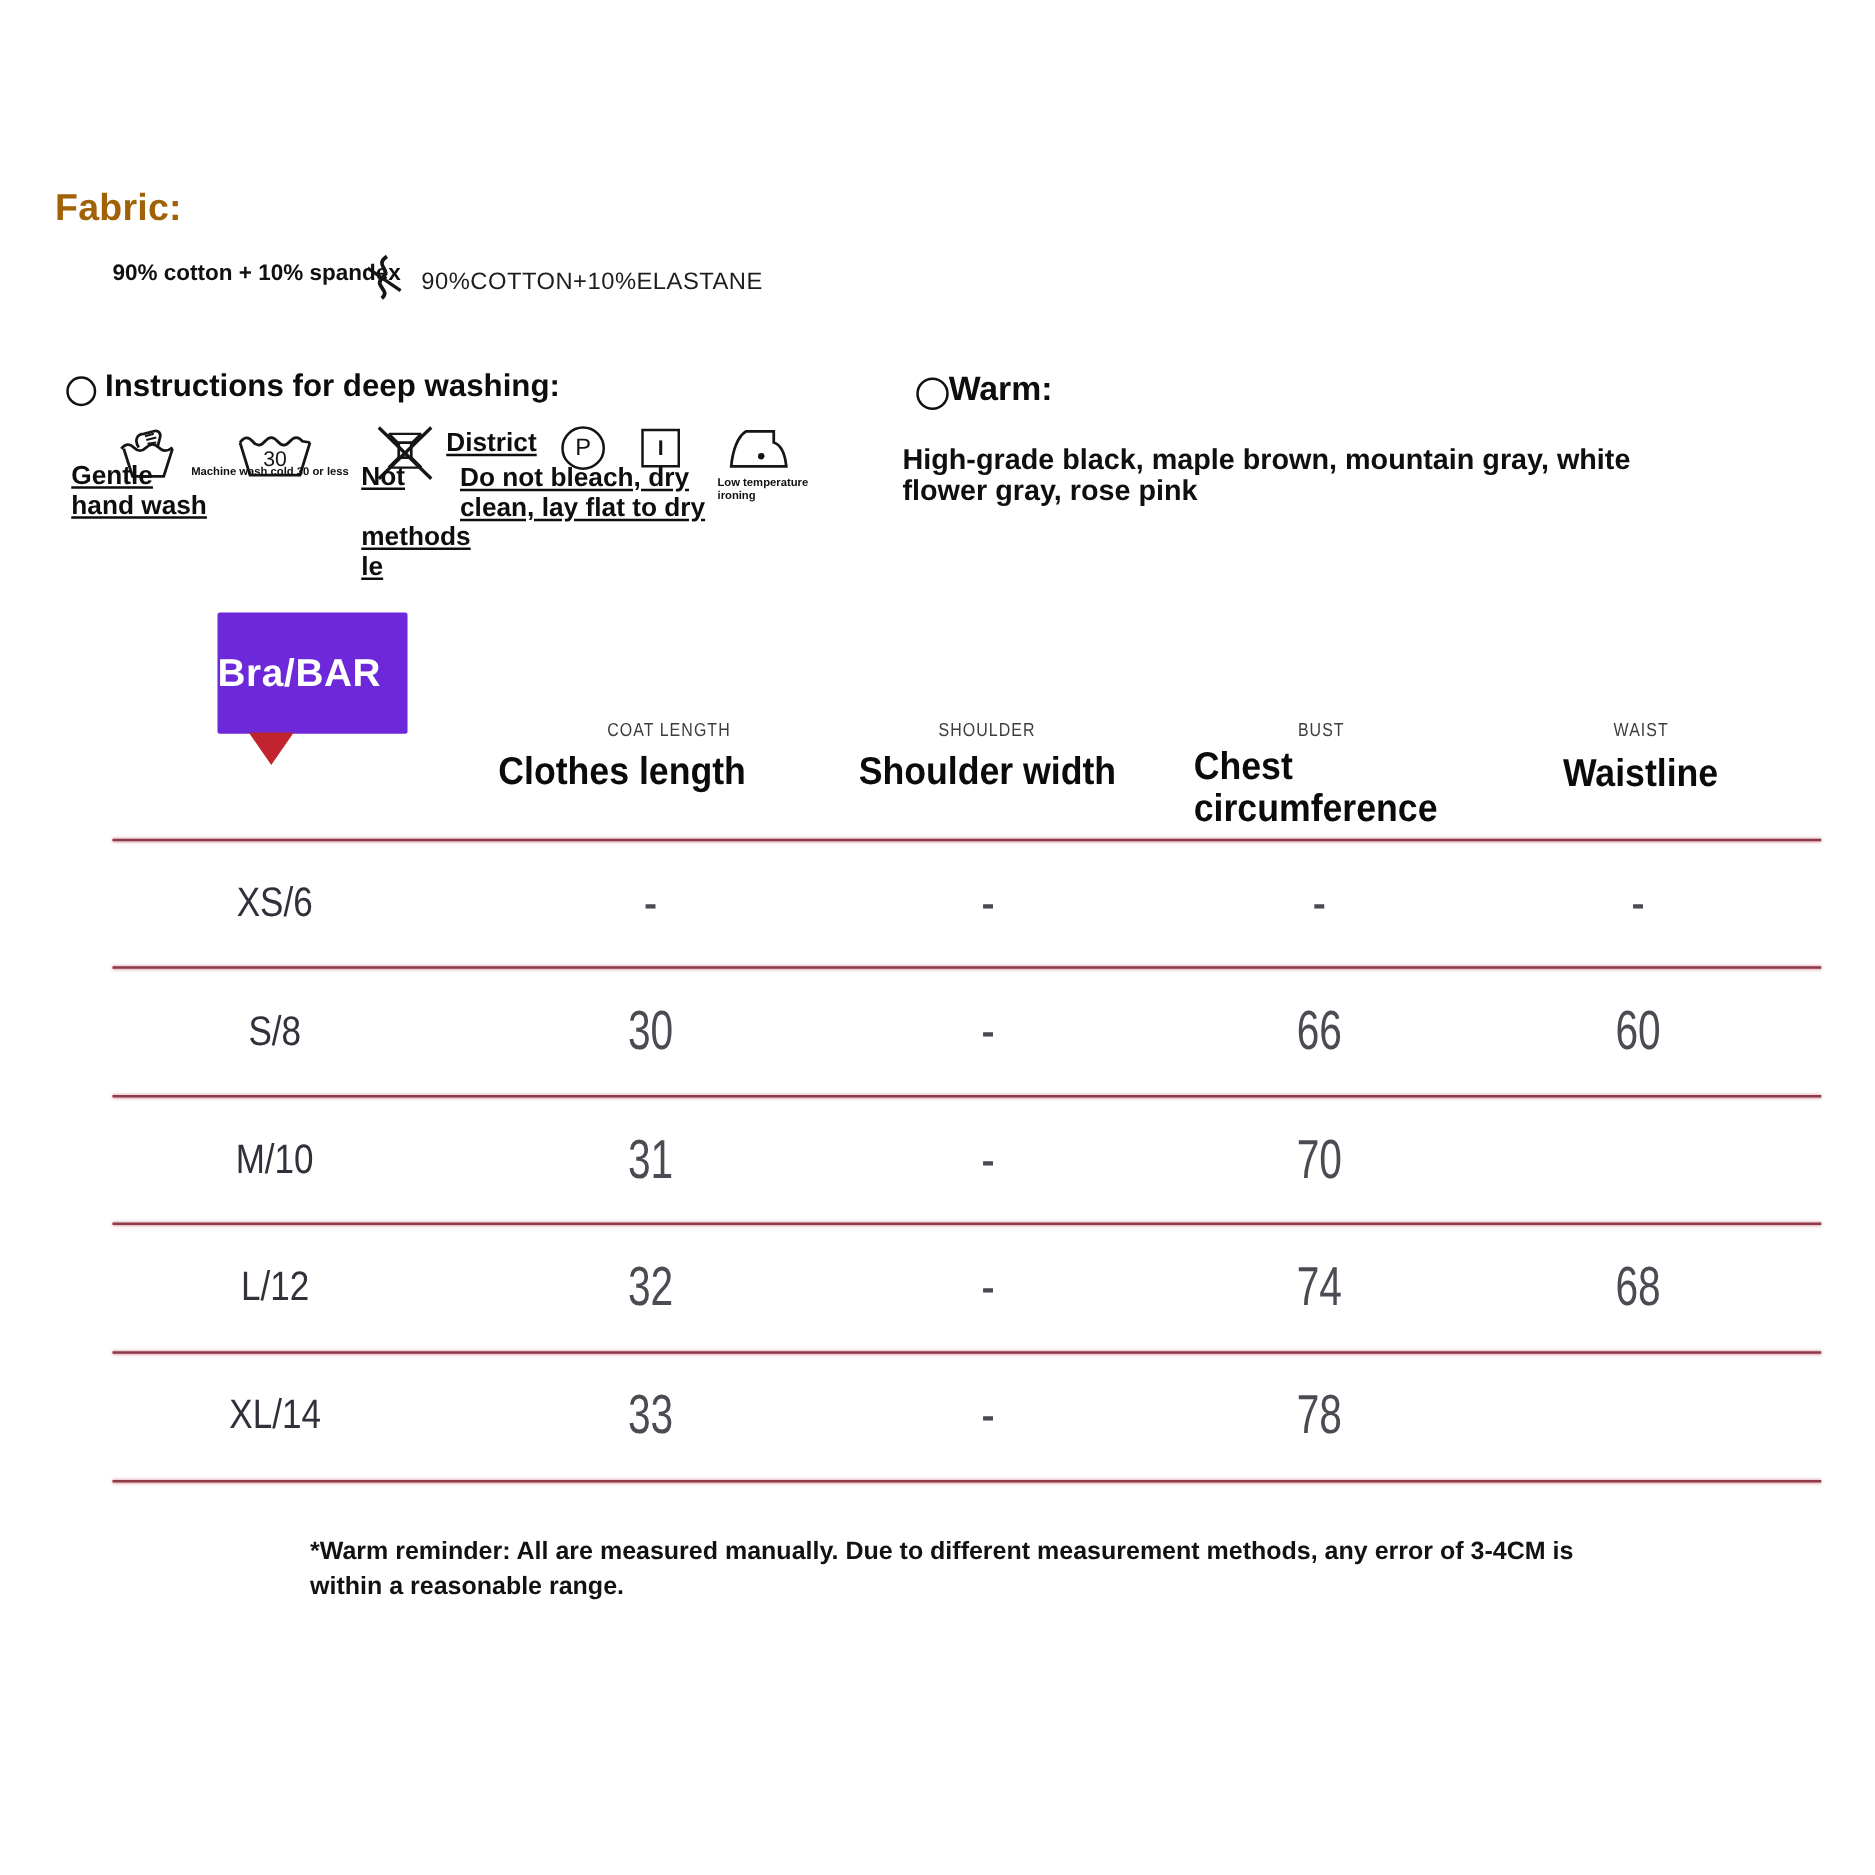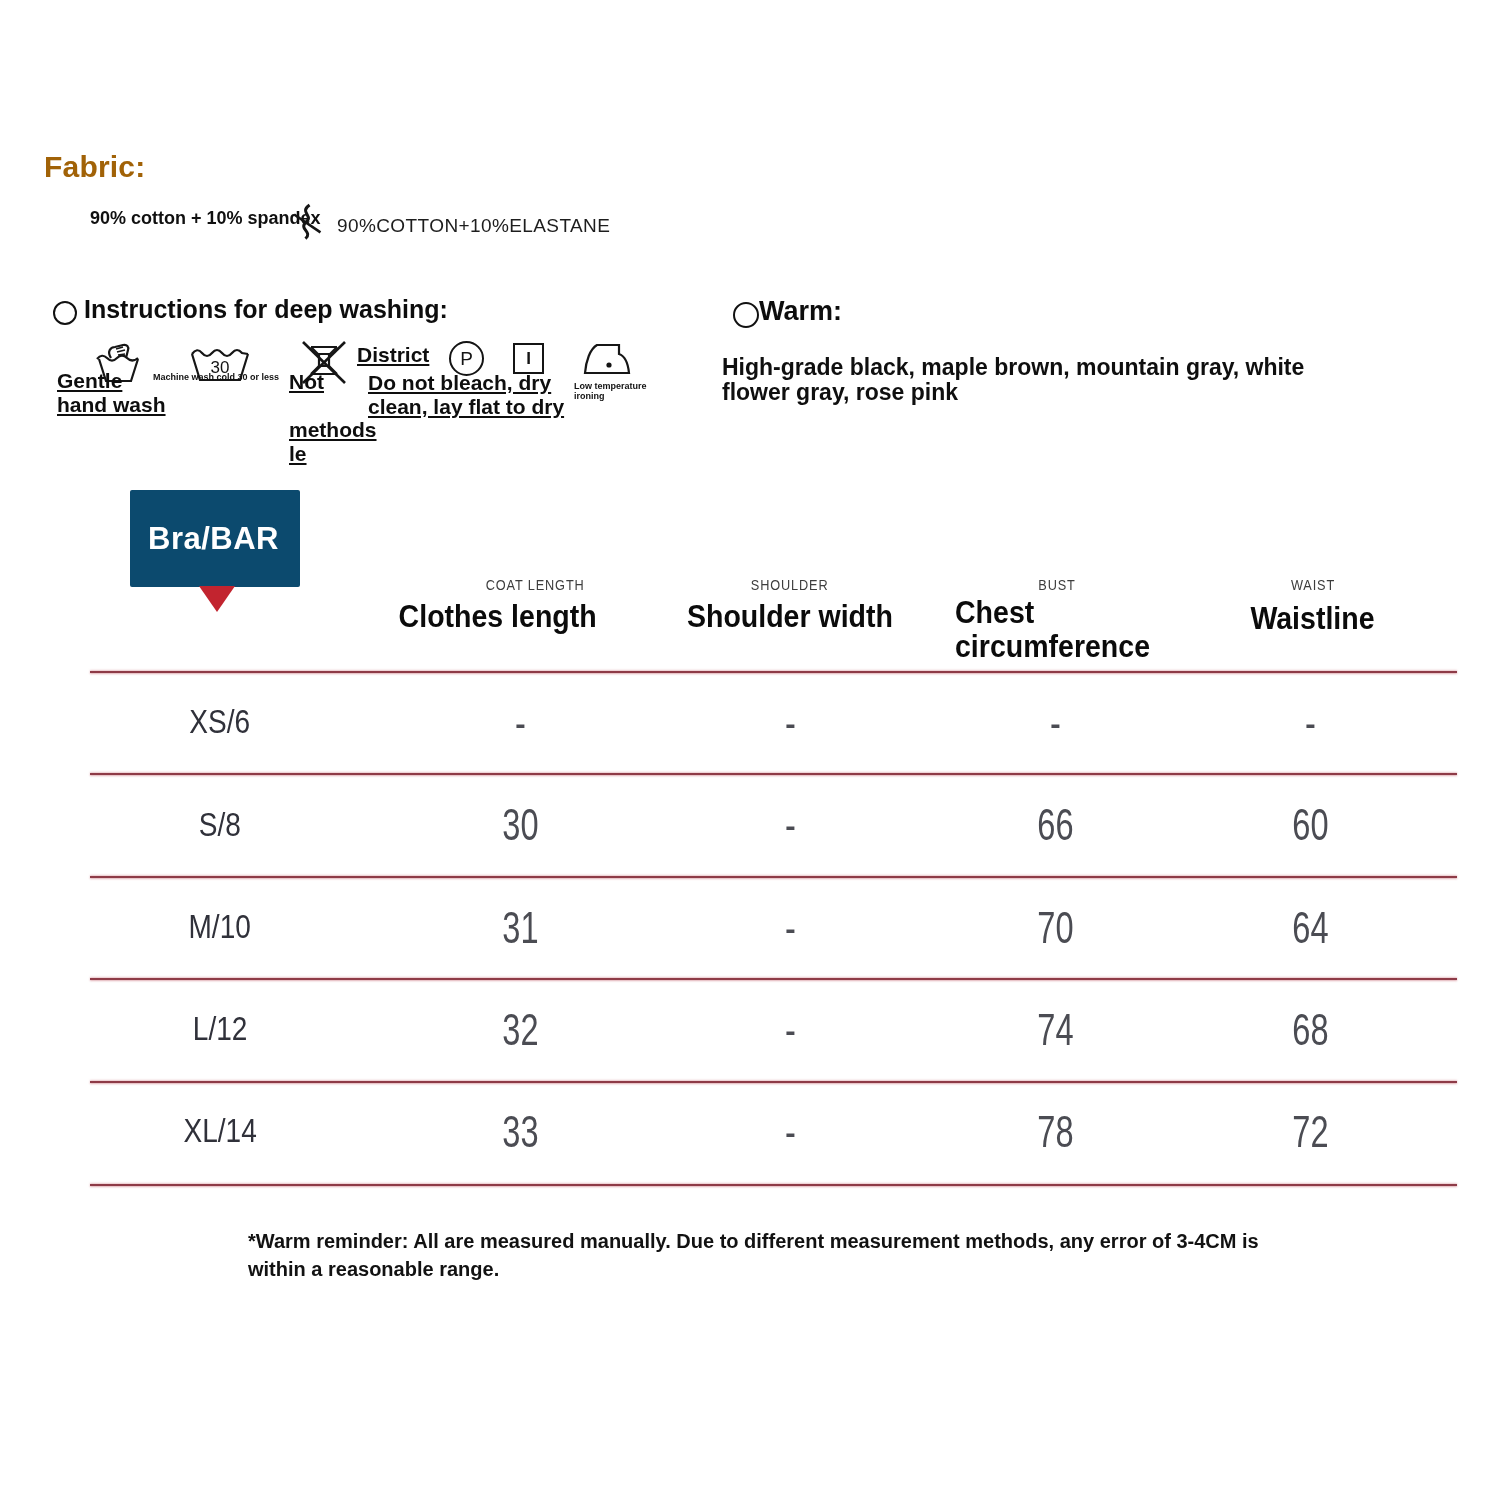--- a/index.html
+++ b/index.html
@@ -27,22 +27,22 @@
                 display:flex; align-items:center; justify-content:center;
                 font-size:19px; color:#141414; }
   .sym-square { width:27px; height:27px; border:2.5px solid #141414;
                 display:flex; align-items:center; justify-content:center;
                 font-size:17px; font-weight:bold; color:#141414; }
 
   
   .color-body { font-size:23px; font-weight:bold; line-height:25px; color:#0f0f0f; width:628px; }
 
   
-  .badge { background:#0c4a6e; width:152px; height:97px; display:flex; align-items:center;
-           padding-left:18px; border-radius:2px; }
+  .badge { background:#6d28d9; width:152px; height:97px; display:flex; align-items:center;
+           border-radius:2px;margin-left:44px; }
   .badge-label { color:#ffffff; font-size:31px; font-weight:bold; letter-spacing:0.5px; }
   .badge-tail { width:0; height:0; border-left:18px solid transparent;
                 border-right:18px solid transparent; border-top:26px solid #c2242f; }
 
   
   .hline { left:90px; width:1367px; height:2px; background:#8e3b47;
            box-shadow:0 1px 2px rgba(219,158,166,0.85), 0 -1px 2px rgba(219,158,166,0.6); }
   .eyebrow { font-size:15px; color:#3d3d3d; letter-spacing:1px; text-align:center; }
   .colhead { font-size:31px; font-weight:bold; color:#0b0b0b; text-align:center; line-height:34px; }
   .sizecell { font-size:33px; color:#30313a; text-align:center; }
@@ -187,40 +187,36 @@
     <span class="cx">60</span></div>
 
   <div class="abs sizecell" style="left:120px; top:908px; width:200px;">
     <span class="cx85">M/10</span></div>
   <div class="abs valcell" style="left:385px; top:903px; width:270px;">
     <span class="cx">31</span></div>
   <div class="abs valcell" style="left:655px; top:903px; width:270px;">
     <span class="cx">-</span></div>
   <div class="abs valcell" style="left:920px; top:903px; width:270px;">
     <span class="cx">70</span></div>
-  <div class="abs valcell" style="left:1175px; top:903px; width:270px;">
-    <span class="cx">64</span></div>
 
   <div class="abs sizecell" style="left:120px; top:1010px; width:200px;">
     <span class="cx85">L/12</span></div>
   <div class="abs valcell" style="left:385px; top:1005px; width:270px;">
     <span class="cx">32</span></div>
   <div class="abs valcell" style="left:655px; top:1005px; width:270px;">
     <span class="cx">-</span></div>
   <div class="abs valcell" style="left:920px; top:1005px; width:270px;">
     <span class="cx">74</span></div>
   <div class="abs valcell" style="left:1175px; top:1005px; width:270px;">
     <span class="cx">68</span></div>
 
   <div class="abs sizecell" style="left:120px; top:1112px; width:200px;">
     <span class="cx85">XL/14</span></div>
   <div class="abs valcell" style="left:385px; top:1107px; width:270px;">
     <span class="cx">33</span></div>
   <div class="abs valcell" style="left:655px; top:1107px; width:270px;">
     <span class="cx">-</span></div>
   <div class="abs valcell" style="left:920px; top:1107px; width:270px;">
     <span class="cx">78</span></div>
-  <div class="abs valcell" style="left:1175px; top:1107px; width:270px;">
-    <span class="cx">72</span></div>
 
   <div class="abs footnote" style="left:248px; top:1227px;">*Warm reminder: All are measured manually. Due to different measurement methods, any error of 3-4CM is within a reasonable range.</div>
 
 </div>
 
 </body></html>

